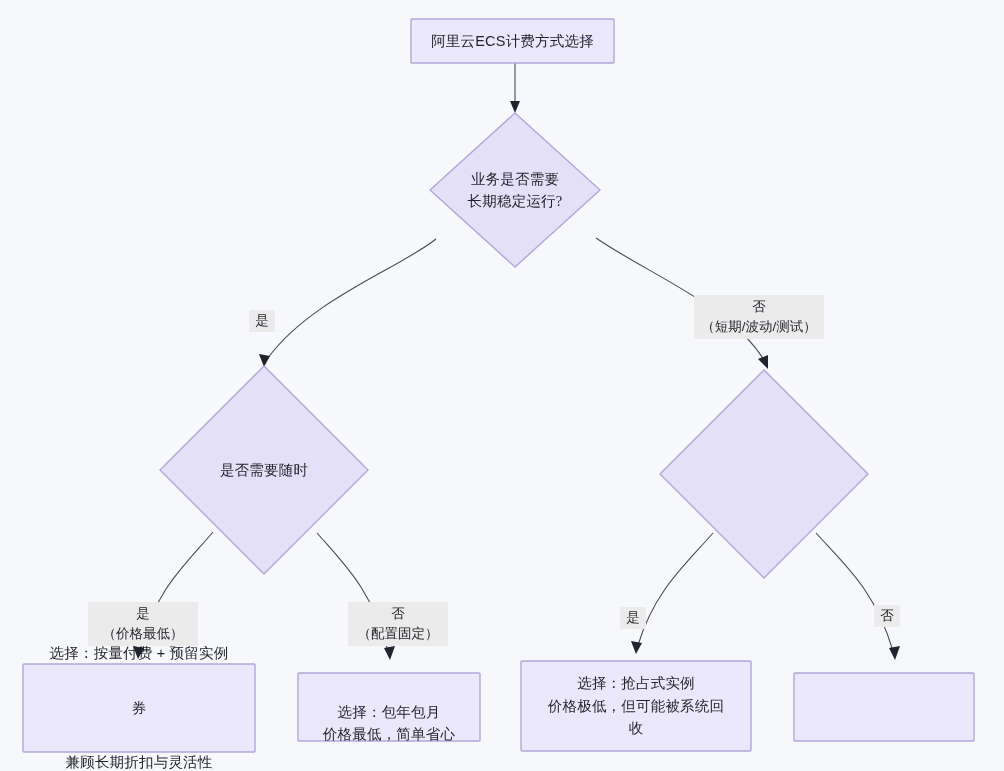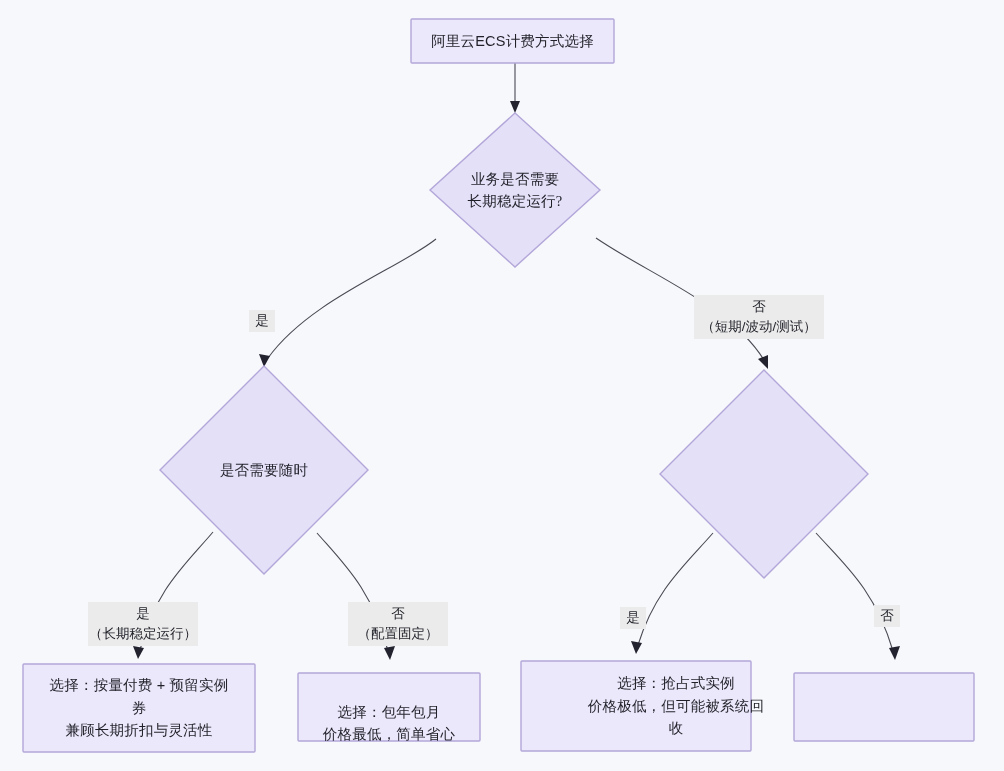--- a/index.html
+++ b/index.html
@@ -141,50 +141,50 @@
   <div class="node-text" style="left:430px; top:150px; width:170px; height:80px;font-family:Liberation Serif, serif;">
     <span>业务是否需要</span>
     <span>长期稳定运行?</span>
   </div>
 
   <div class="node-text" style="left:144px; top:430px; width:240px; height:80px;">
     <span>是否需要随时</span>
   </div>
 
 
-  <div class="node-text" style="left:23px; top:664px; width:232px; height:88px;">
+  <div class="node-text" style="left:23px; top:664px; width:232px; height:88px;gap:32px;">
     <span>选择：按量付费 + 预留实例</span>
     <span>券</span>
     <span>兼顾长期折扣与灵活性</span>
   </div>
 
   <div class="node-text" style="left:298px; top:689px; width:182px; height:68px;">
     <span>选择：包年包月</span>
     <span>价格最低，简单省心</span>
   </div>
 
-  <div class="node-text" style="left:521px; top:661px; width:230px; height:90px;margin-left:40px;">
+  <div class="node-text" style="left:521px; top:661px; width:230px; height:90px;">
     <span>选择：抢占式实例</span>
     <span>价格极低，但可能被系统回</span>
     <span>收</span>
   </div>
 
 
   <div class="edge-label" style="left:249px; top:310px; width:26px; height:22px;">
     <span>是</span>
   </div>
 
   <div class="edge-label" style="left:694px; top:295px; width:130px; height:44px;">
     <span>否</span>
     <span>（短期/波动/测试）</span>
   </div>
 
   <div class="edge-label" style="left:88px; top:602px; width:110px; height:44px;">
     <span>是</span>
-    <span>（长期稳定运行）</span>
+    <span>（价格最低）</span>
   </div>
 
   <div class="edge-label" style="left:348px; top:602px; width:100px; height:44px;">
     <span>否</span>
     <span>（配置固定）</span>
   </div>
 
   <div class="edge-label" style="left:620px; top:607px; width:26px; height:22px;">
     <span>是</span>
   </div>

